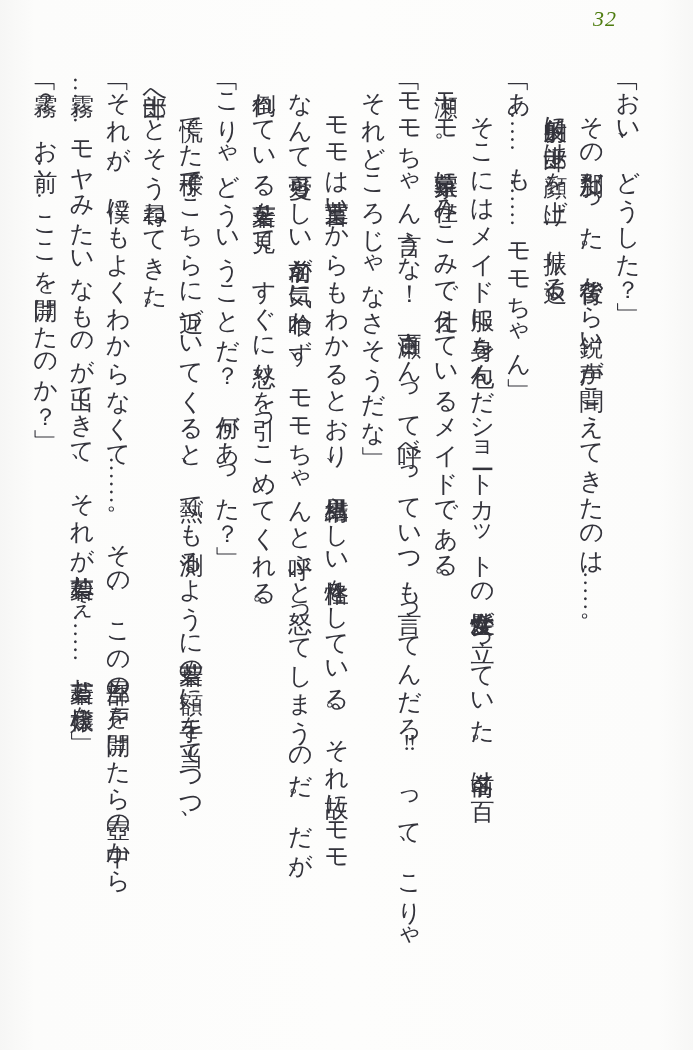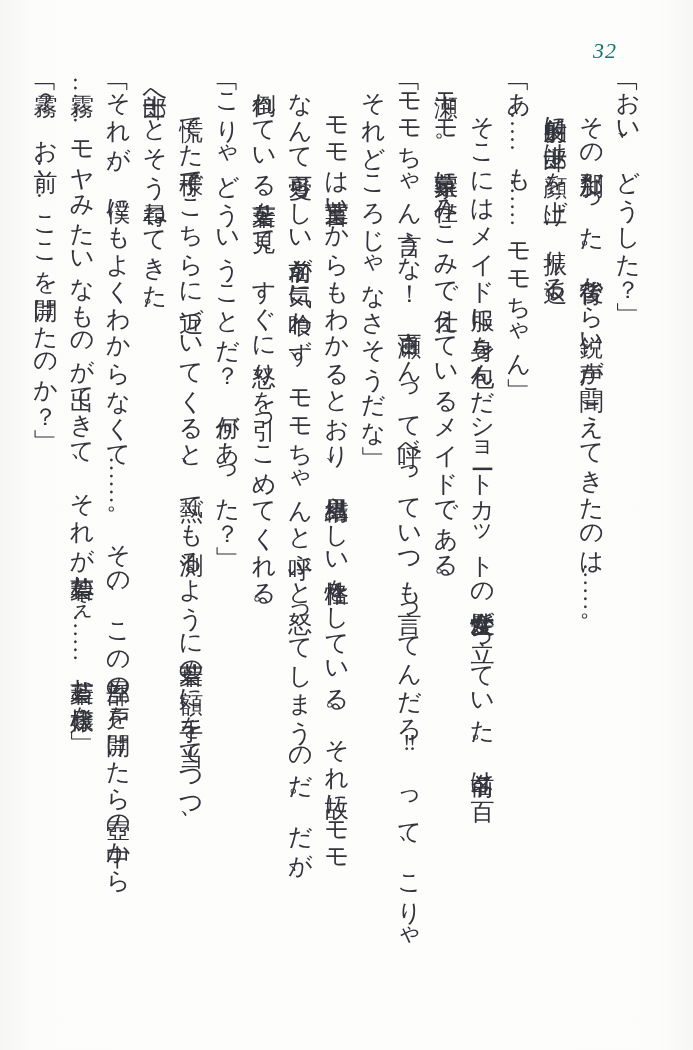--- a/index.html
+++ b/index.html
@@ -19,23 +19,22 @@
     position: absolute;
     inset: 0;
   }
   .page-number {
     position: absolute;
     top: 8px;
     right: 76px;
     font-size: 22px;
     font-style: italic;
     letter-spacing: 1px;
-    color: #0f766e;
+    color: #4d7c0f;
     line-height: 1;
-    margin-top: 32px;
   }
   .text-block {
     position: absolute;
     top: 76px;
     right: 47px;
     height: 940px;
     writing-mode: vertical-rl;
     text-orientation: mixed;
     font-size: 24px;
     line-height: 36.4px;

